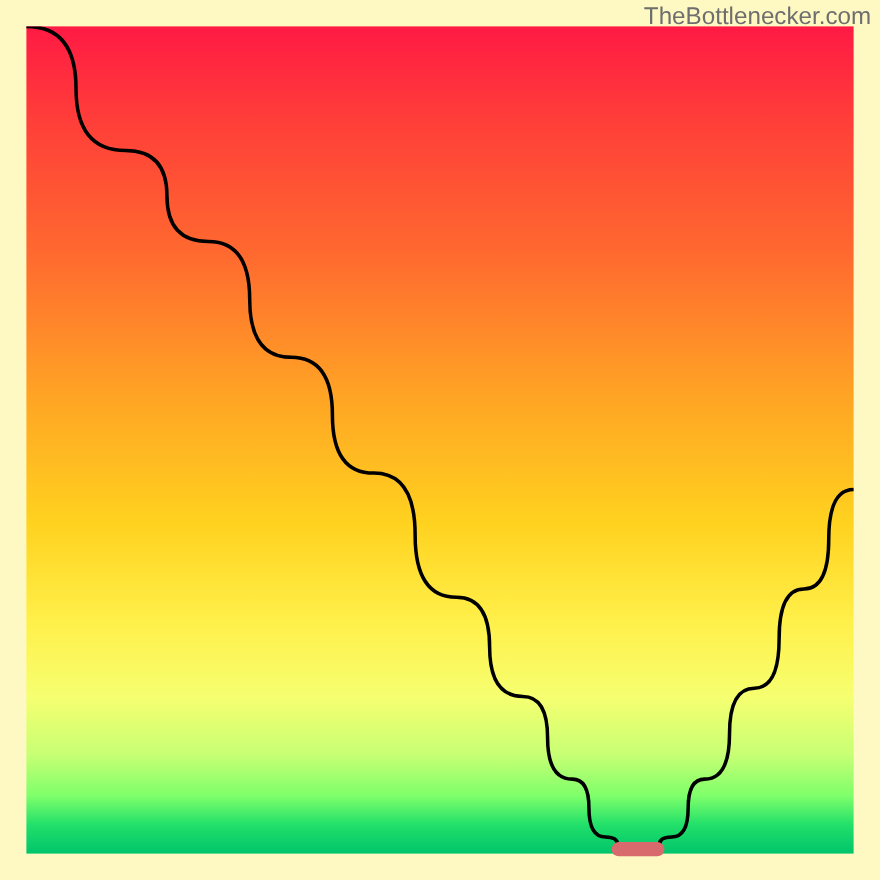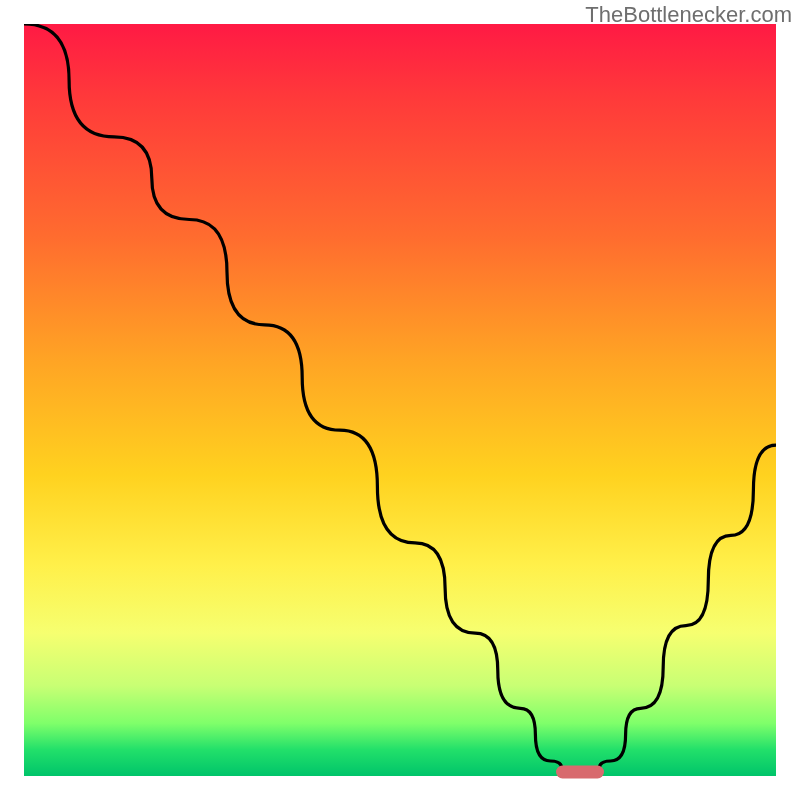--- a/index.html
+++ b/index.html
@@ -9,21 +9,21 @@
     height: 800px;
     background: #000;
     overflow: hidden;
   }
   .frame {
     position: absolute;
     left: 0;
     top: 0;
     width: 800px;
     height: 800px;
-    background: #ffffff;
+    background: #fef9c3;
   }
   .plot-area {
     position: absolute;
     left: 24px;
     top: 24px;
     width: 752px;
     height: 752px;
     
     background: linear-gradient(
       to bottom,

